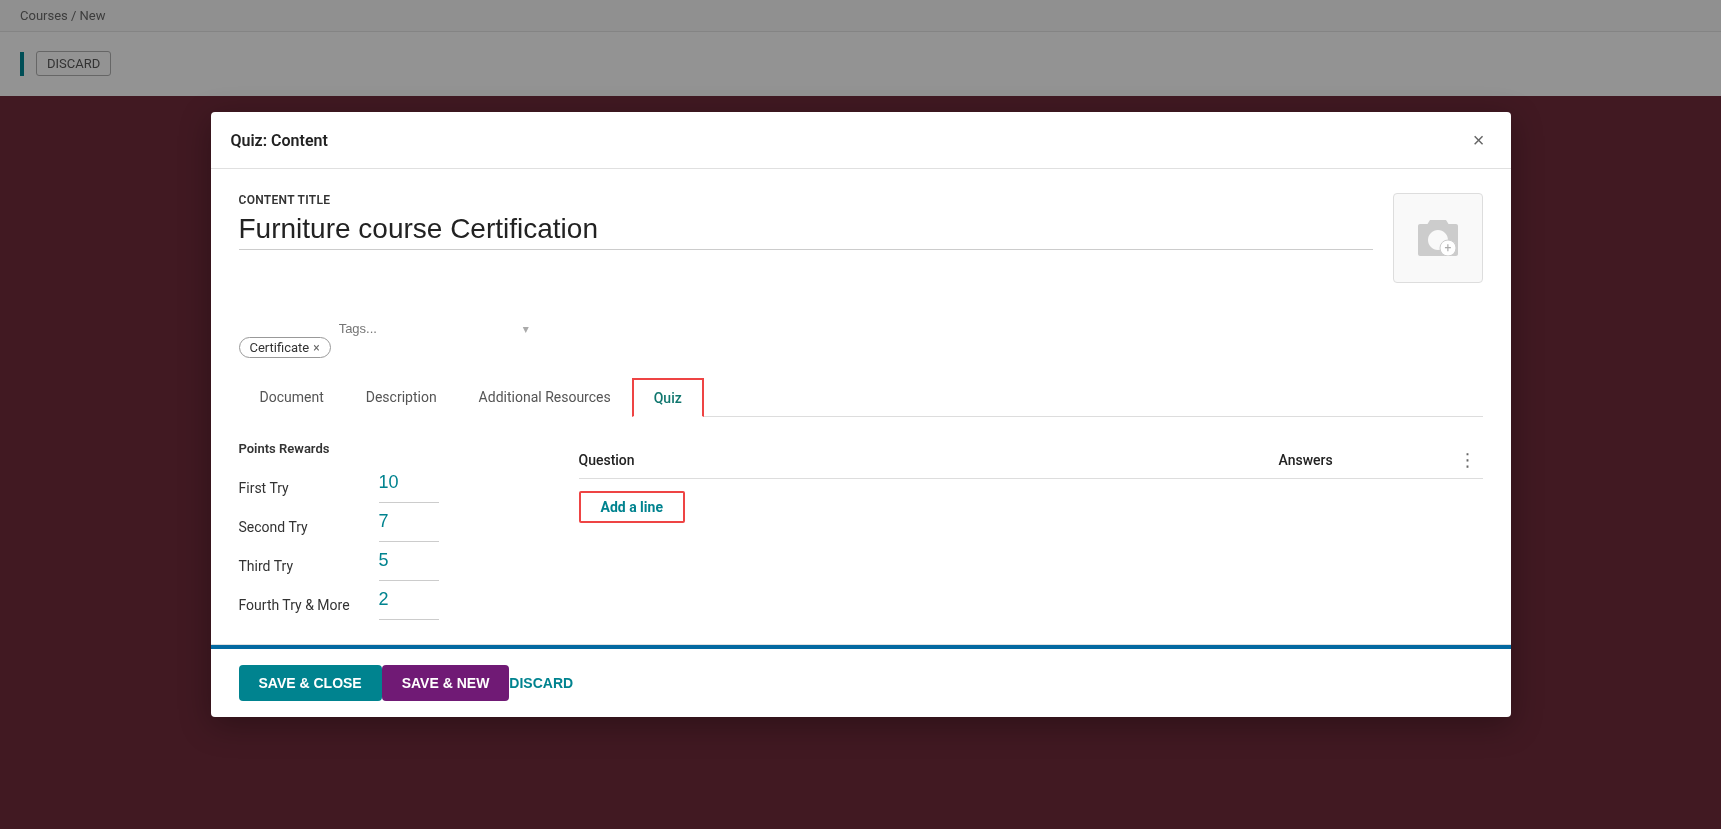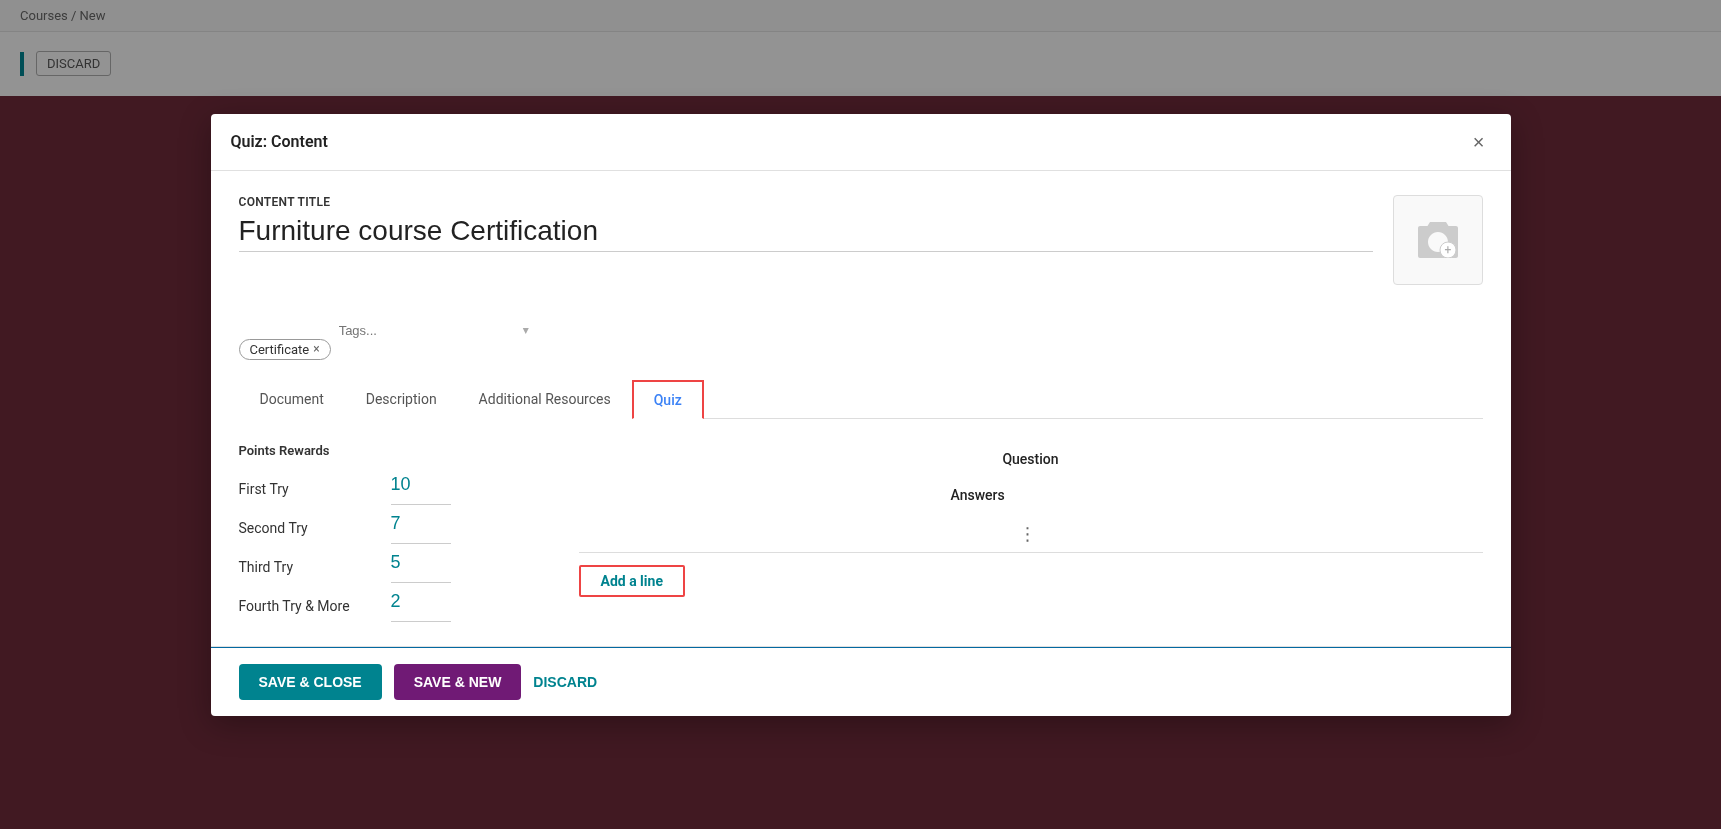--- a/index.html
+++ b/index.html
@@ -172,21 +172,21 @@
       cursor: pointer;
       border: 1px solid transparent;
       border-bottom: none;
       margin-bottom: -1px;
       background: white;
     }
 
     .tab.active {
       border: 2px solid #e44;
       border-bottom: 1px solid white;
-      color: #3b82f6;
+      color: #0f766e;
       font-weight: 500;
     }
 
     
     .quiz-content {
       display: flex;
       gap: 40px;
     }
 
     .points-rewards-section {
@@ -202,21 +202,20 @@
 
     .points-table {
       display: flex;
       flex-direction: column;
       gap: 8px;
     }
 
     .points-row {
       display: flex;
       align-items: center;
-      gap: 12px;
     }
 
     .points-label {
       font-size: 14px;
       color: #333;
       min-width: 140px;
     }
 
     .points-value {
       border: none;
@@ -234,21 +233,20 @@
     .questions-section {
       flex: 1;
     }
 
     .questions-table-header {
       display: flex;
       align-items: center;
       padding: 8px 0;
       border-bottom: 1px solid #ddd;
       gap: 20px;
-      flex-direction: column;
     }
 
     .q-col-question {
       flex: 1;
       font-size: 14px;
       font-weight: 500;
       color: #222;
     }
 
     .q-col-answers {
@@ -273,24 +271,24 @@
       border: 2px solid #e44;
       padding: 6px 20px;
       border-radius: 2px;
       background: white;
       font-weight: bold;
     }
 
     
     .modal-footer {
       padding: 16px 28px;
-      border-top: 1px solid #0369a1;
-      display: flex;
-      align-items: center;
-      gap: 12px;
+      border-top: 4px solid #0369a1;
+      display: flex;
+      align-items: center;
+      gap: 0;
     }
 
     .btn-save-close {
       background: #00838f;
       color: white;
       border: none;
       padding: 10px 20px;
       font-size: 14px;
       font-weight: 600;
       border-radius: 4px;

